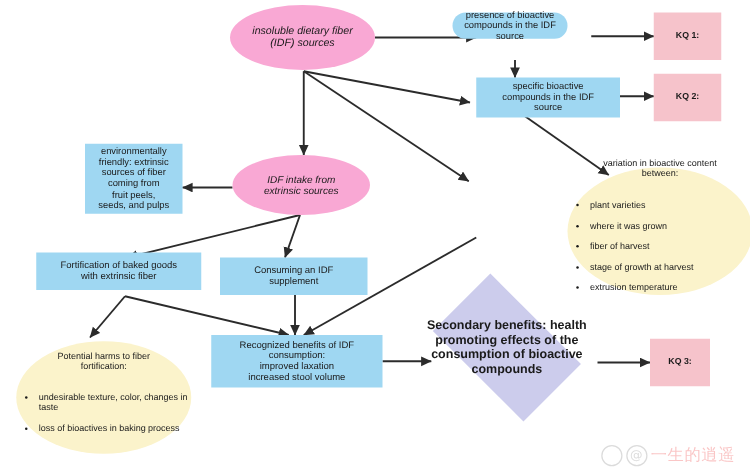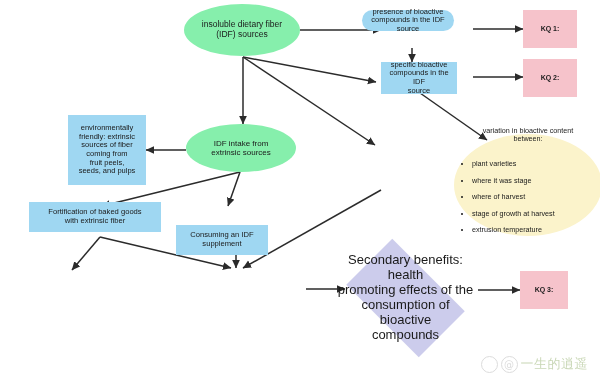--- a/index.html
+++ b/index.html
@@ -39,22 +39,23 @@
     padding: 0 2px;
     white-space: pre-line;
   }
   .rect-blue {
     background: #9fd7f2;
   }
   .rect-pink {
     background: #f6c3cb;
   }
   .ellipse-green {
-    background: #86efac;
-    border-radius: 50%;
+    background: #f9a8d4;
+    border-radius: 50%;
+    font-style: italic;
   }
   .ellipse-yellow {
     background: #fbf3cb;
     border-radius: 50%;
   }
   .diamond {
     background: transparent;
   }
   .diamond .dia-shape {
     position: absolute;
@@ -109,21 +110,21 @@
     border-radius: 50%;
     border: 1.4px solid #8a8a8a;
     display: flex;
     align-items: center;
     justify-content: center;
     font-size: 10px;
     color: #8a8a8a;
   }
   #watermark .wm-text {
     font-size: 13px;
-    color: #4d7c0f;
+    color: #ef4444;
     letter-spacing: 0.5px;
   }
 </style>
 </head>
 <body>
 
 <div id="canvas">
 
   <svg id="edges" viewBox="0 0 600 379">
     <defs>
@@ -177,72 +178,88 @@
   <div class="node rect-blue" style="left:362px; top:10px; width:92px; height:21px; font-size:7.5px;border-radius:13px;">
     <span class="txt">presence of bioactive
 compounds in the IDF
 source</span>
   </div>
 
   <div class="node rect-pink" style="left:523px; top:10px; width:54px; height:38px; font-size:7px; font-weight:bold;">
     <span class="txt">KQ 1:</span>
   </div>
 
-  <div class="node rect-blue" style="left:381px; top:62px; width:76px; height:32px; font-size:7.5px;">
+  <div class="node rect-blue" style="left:381px; top:62px; width:115px; height:32px; font-size:7.5px;">
     <span class="txt">specific bioactive
 compounds in the IDF
 source</span>
   </div>
 
   <div class="node rect-pink" style="left:523px; top:59px; width:54px; height:38px; font-size:7px; font-weight:bold;">
     <span class="txt">KQ 2:</span>
   </div>
 
-  <div class="node rect-blue" style="left:68px; top:115px; width:78px; height:70px; font-size:7.5px;">
+  <div class="node rect-blue" style="left:68px; top:115px; width:78px; height:56px; font-size:7.5px;">
     <span class="txt">environmentally
 friendly: extrinsic
 sources of fiber
 coming from
 fruit peels,
 seeds, and pulps</span>
   </div>
 
   <div class="node ellipse-green" style="left:186px; top:124px; width:110px; height:48px; font-size:8px;justify-content:flex-end;">
     <span class="txt">IDF intake from
 extrinsic sources</span>
   </div>
 
 
   <div class="node ellipse-yellow" style="left:454px; top:134px; width:148px; height:102px; font-size:7.2px;justify-content:flex-end;">
     <div class="txt bullets">
       <span class="hdr">variation in bioactive content
 between:</span>
       <ul>
         <li>plant varieties</li>
-        <li>where it was stage</li>
-        <li>where of harvest</li>
+        <li>where it was grown</li>
+        <li>fiber of harvest</li>
         <li>stage of growth at harvest</li>
         <li>extrusion temperature</li>
       </ul>
     </div>
   </div>
 
   <div class="node rect-blue" style="left:29px; top:202px; width:132px; height:30px; font-size:7.6px;">
     <span class="txt">Fortification of baked goods
 with extrinsic fiber</span>
   </div>
 
-  <div class="node rect-blue" style="left:176px; top:206px; width:92px; height:30px; font-size:7.6px;margin-top:19px;">
+  <div class="node rect-blue" style="left:176px; top:206px; width:118px; height:30px; font-size:7.6px;">
     <span class="txt">Consuming an IDF
 supplement</span>
   </div>
 
-
-
-  <div class="node diamond" style="left:333px; top:252px; width:145px; height:92px; font-size:13px;">
+  <div class="node ellipse-yellow" style="left:13px; top:273px; width:140px; height:90px; font-size:7.2px;">
+    <div class="txt bullets">
+      <span class="hdr">Potential harms to fiber
+fortification:</span>
+      <ul>
+        <li>undesirable texture, color, changes in taste</li>
+        <li>loss of bioactives in baking process</li>
+      </ul>
+    </div>
+  </div>
+
+  <div class="node rect-blue" style="left:169px; top:268px; width:137px; height:42px; font-size:7.6px;">
+    <span class="txt">Recognized benefits of  IDF
+consumption:
+improved laxation
+increased stool volume</span>
+  </div>
+
+  <div class="node diamond" style="left:333px; top:232px; width:145px; height:92px; font-size:10px;font-weight:bold;">
     <span class="dia-shape"></span>
     <span class="txt">Secondary benefits: health
 promoting  effects of the
 consumption of  bioactive
 compounds</span>
   </div>
 
   <div class="node rect-pink" style="left:520px; top:271px; width:48px; height:38px; font-size:7px; font-weight:bold;">
     <span class="txt">KQ 3:</span>
   </div>

